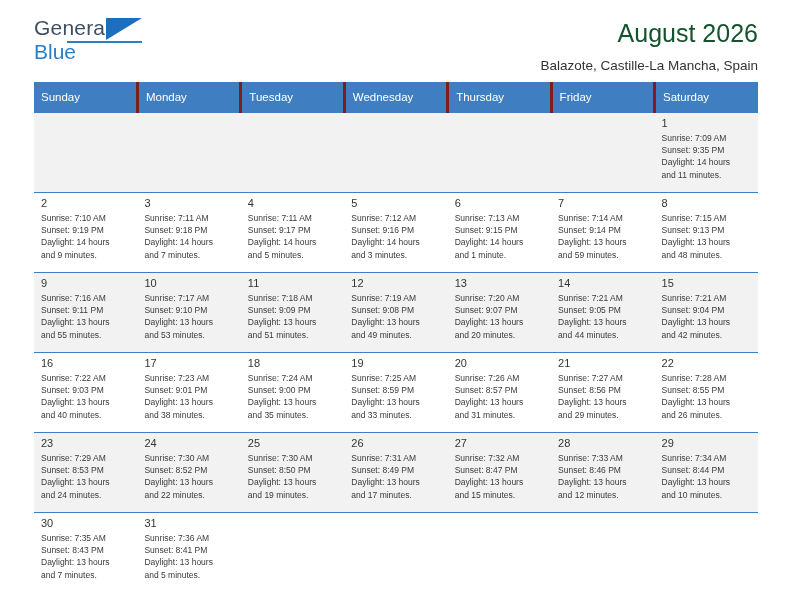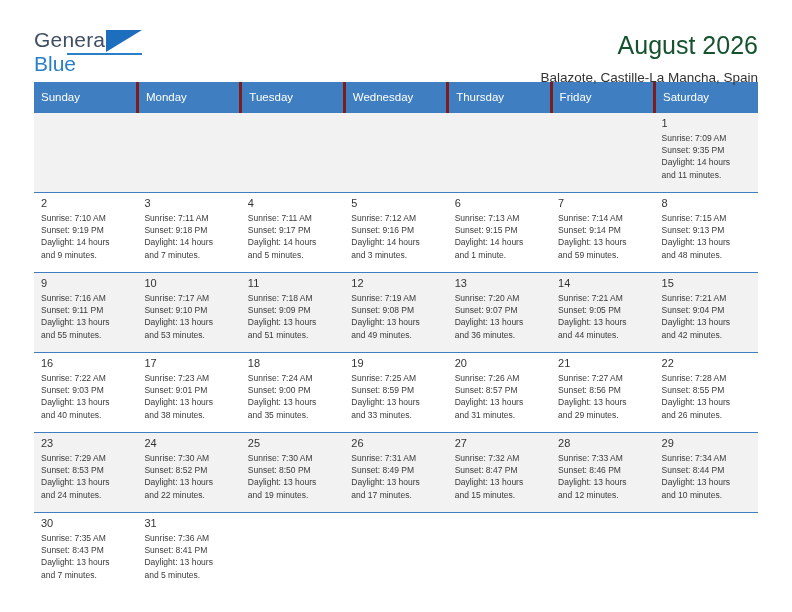--- a/index.html
+++ b/index.html
@@ -19,21 +19,21 @@
     width: 792px;
     height: 612px;
     box-sizing: border-box;
     padding: 0 34px;
   }
   
   .header {
     display: flex;
     justify-content: space-between;
     align-items: flex-start;
-    padding-top: 28px;
+    padding-top: 16px;
     height: 68px;
     box-sizing: border-box;
   }
   .logo {
     position: relative;
     width: 110px;
     height: 48px;
   }
   .logo-general {
     font-size: 21px;
@@ -271,21 +271,21 @@
               <span>Daylight: 13 hours</span>
               <span>and 49 minutes.</span>
             </span>
           </td>
           <td>
             <span class="daynum">13</span>
             <span class="info">
               <span>Sunrise: 7:20 AM</span>
               <span>Sunset: 9:07 PM</span>
               <span>Daylight: 13 hours</span>
-              <span>and 36 minutes.</span>
+              <span>and 20 minutes.</span>
             </span>
           </td>
           <td>
             <span class="daynum">14</span>
             <span class="info">
               <span>Sunrise: 7:21 AM</span>
               <span>Sunset: 9:05 PM</span>
               <span>Daylight: 13 hours</span>
               <span>and 44 minutes.</span>
             </span>

